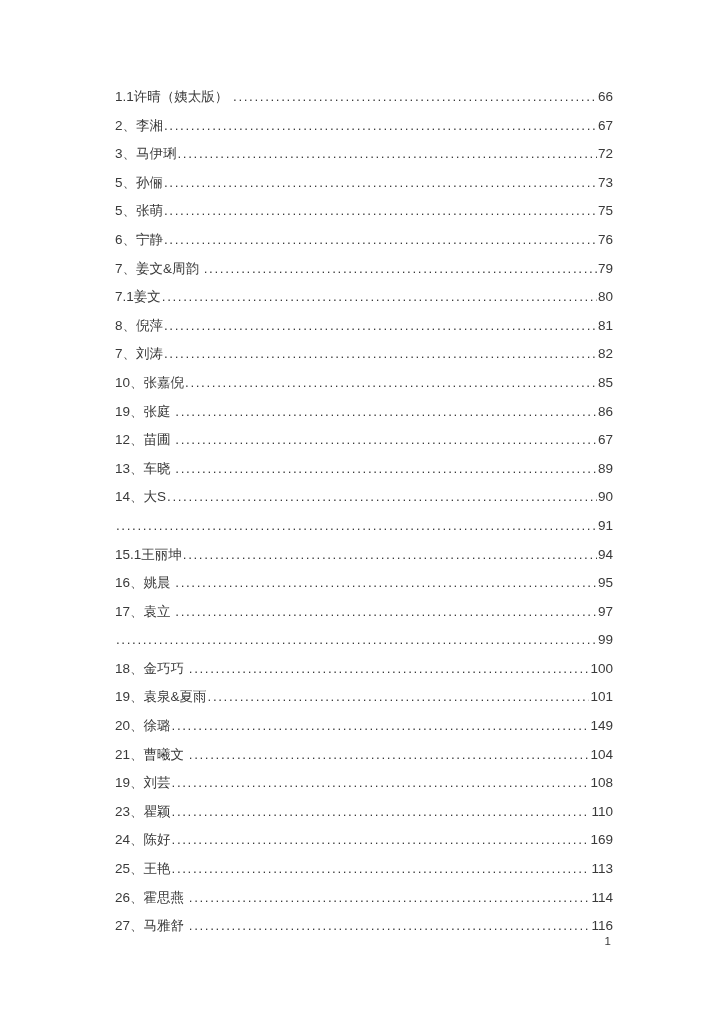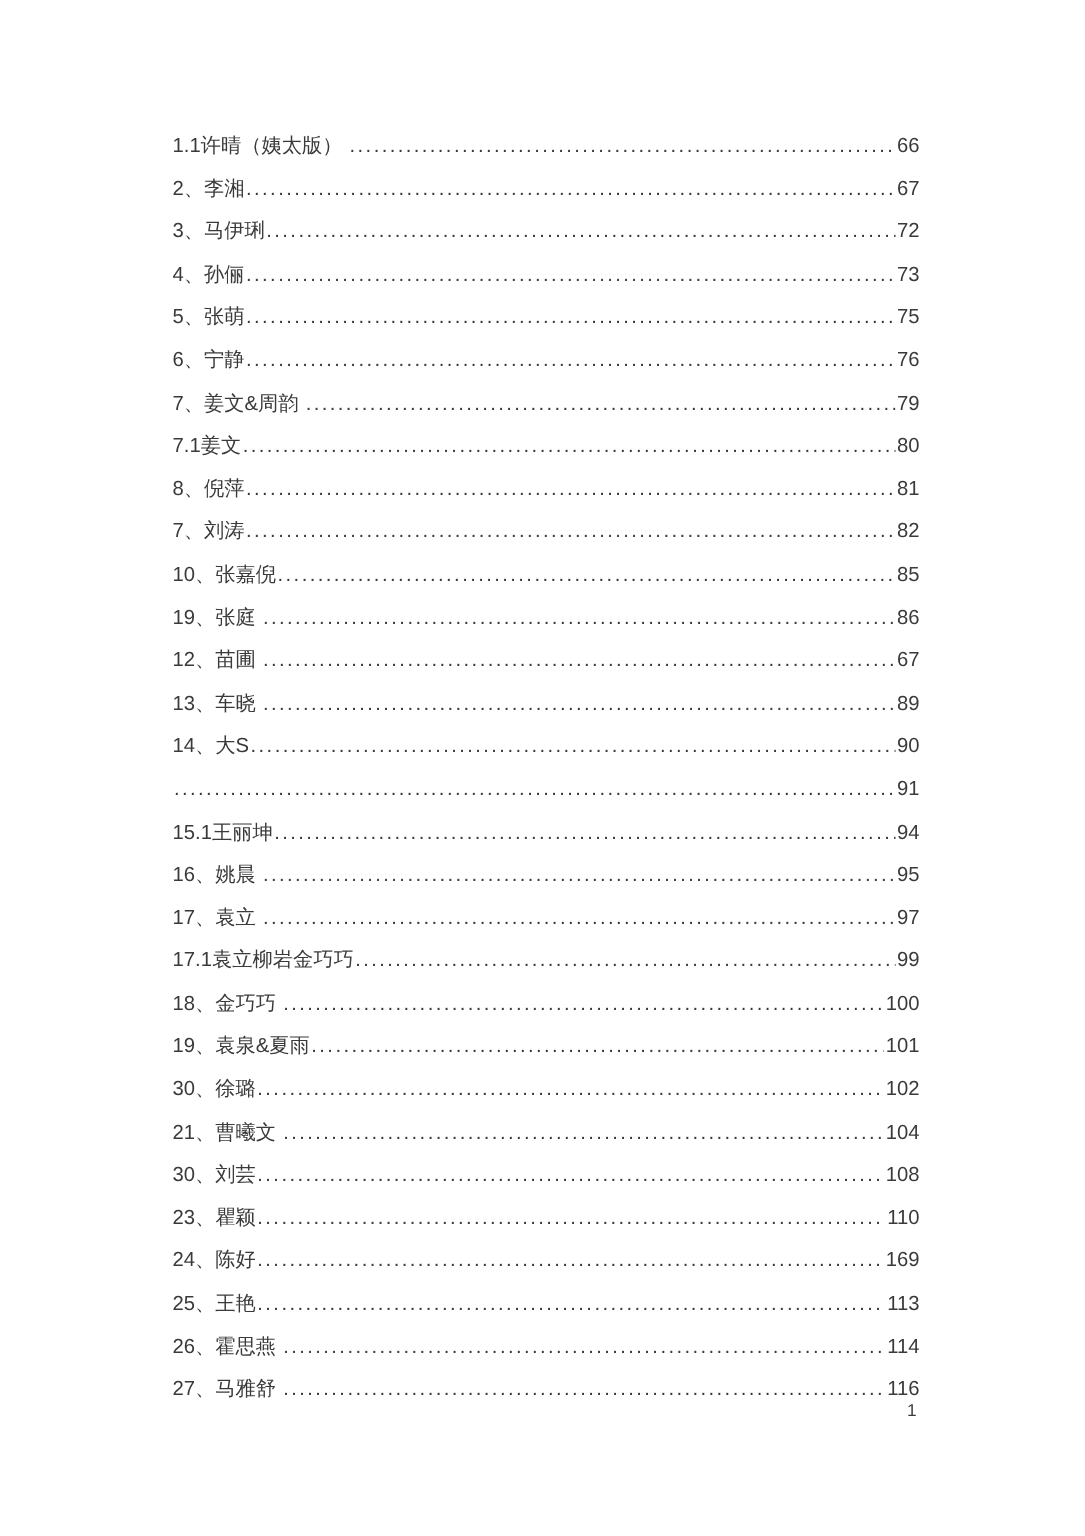--- a/index.html
+++ b/index.html
@@ -74,21 +74,21 @@
     <span class="toc-page">67</span>
   </div>
 
   <div class="toc-row">
     <span class="toc-label">3、马伊琍</span>
     <span class="toc-dots">............................................................................................................................................................................................................................</span>
     <span class="toc-page">72</span>
   </div>
 
   <div class="toc-row">
-    <span class="toc-label">4、孙俪</span>
+    <span class="toc-label">5、孙俪</span>
     <span class="toc-dots">............................................................................................................................................................................................................................</span>
     <span class="toc-page">73</span>
   </div>
 
   <div class="toc-row">
     <span class="toc-label">5、张萌</span>
     <span class="toc-dots">............................................................................................................................................................................................................................</span>
     <span class="toc-page">75</span>
   </div>
 
@@ -169,51 +169,50 @@
     <span class="toc-page">95</span>
   </div>
 
   <div class="toc-row">
     <span class="toc-label">17、袁立 </span>
     <span class="toc-dots">............................................................................................................................................................................................................................</span>
     <span class="toc-page">97</span>
   </div>
 
   <div class="toc-row">
-    <span class="toc-label">17.1袁立柳岩金巧巧</span>
     <span class="toc-dots">............................................................................................................................................................................................................................</span>
     <span class="toc-page">99</span>
   </div>
 
   <div class="toc-row">
     <span class="toc-label">18、金巧巧 </span>
     <span class="toc-dots">............................................................................................................................................................................................................................</span>
     <span class="toc-page">100</span>
   </div>
 
   <div class="toc-row">
     <span class="toc-label">19、袁泉&amp;夏雨</span>
     <span class="toc-dots">............................................................................................................................................................................................................................</span>
     <span class="toc-page">101</span>
   </div>
 
   <div class="toc-row">
-    <span class="toc-label">30、徐璐</span>
-    <span class="toc-dots">............................................................................................................................................................................................................................</span>
-    <span class="toc-page">102</span>
+    <span class="toc-label">20、徐璐</span>
+    <span class="toc-dots">............................................................................................................................................................................................................................</span>
+    <span class="toc-page">149</span>
   </div>
 
   <div class="toc-row">
     <span class="toc-label">21、曹曦文 </span>
     <span class="toc-dots">............................................................................................................................................................................................................................</span>
     <span class="toc-page">104</span>
   </div>
 
   <div class="toc-row">
-    <span class="toc-label">30、刘芸</span>
+    <span class="toc-label">19、刘芸</span>
     <span class="toc-dots">............................................................................................................................................................................................................................</span>
     <span class="toc-page">108</span>
   </div>
 
   <div class="toc-row">
     <span class="toc-label">23、瞿颖</span>
     <span class="toc-dots">............................................................................................................................................................................................................................</span>
     <span class="toc-page">110</span>
   </div>
 

